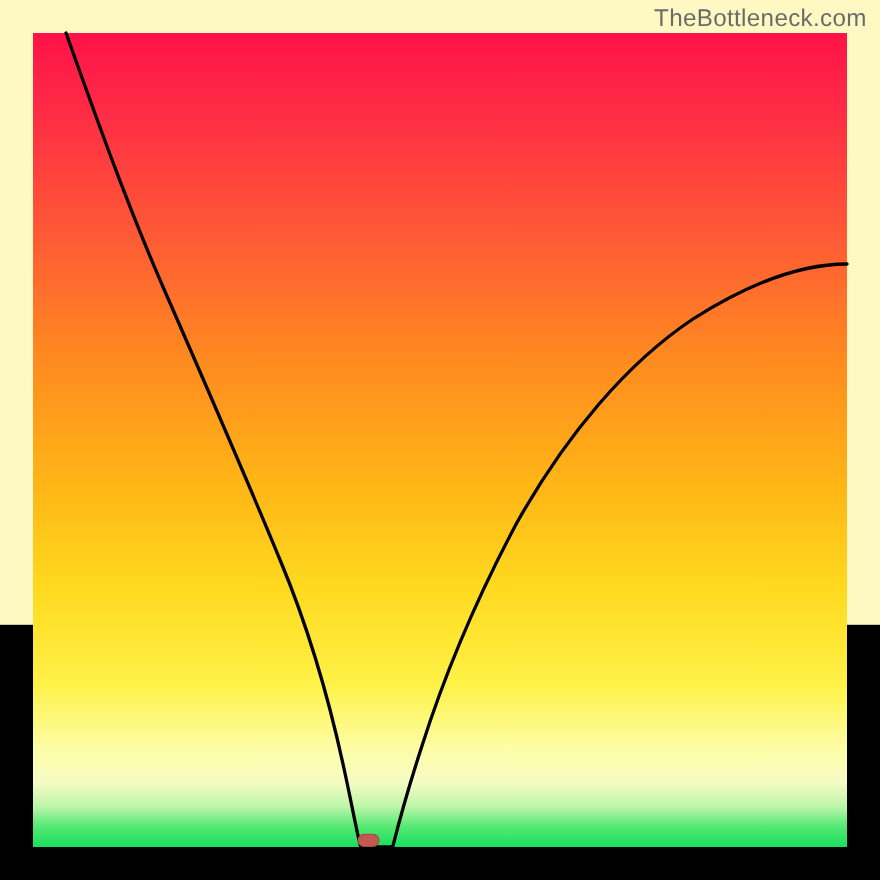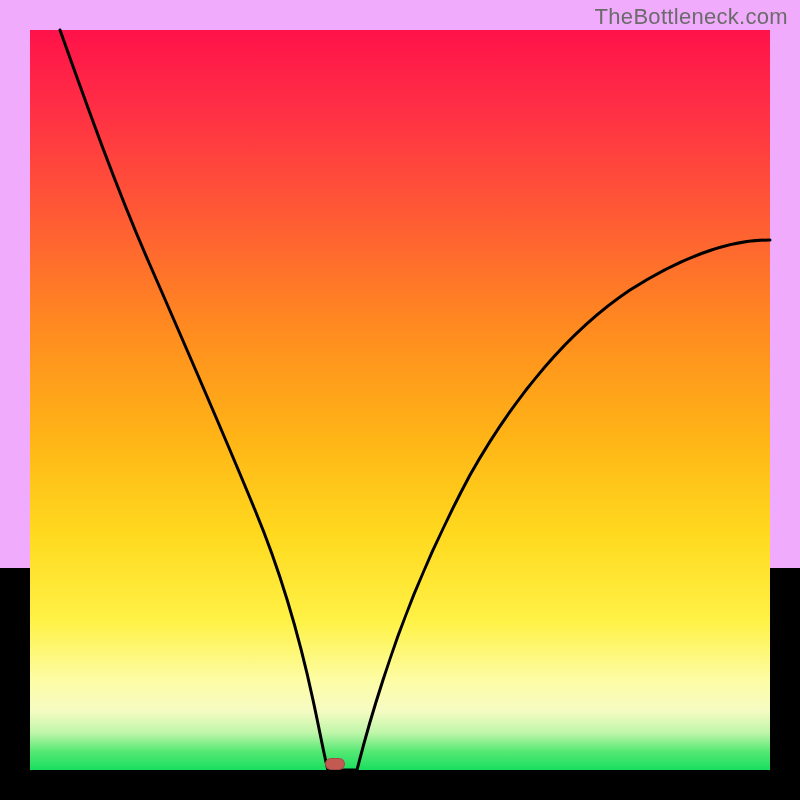--- a/index.html
+++ b/index.html
@@ -8,21 +8,21 @@
     width: 800px;
     height: 800px;
     background: #000;
     overflow: hidden;
     font-family: Arial, Helvetica, sans-serif;
   }
   .outer {
     position: relative;
     width: 800px;
     height: 568px;
-    background: #f0abfc;
+    background: #fef9c3;
   }
   .watermark {
     position: absolute;
     top: 4px;
     right: 12px;
     color: #6b6b6b;
     font-size: 22px;
     font-weight: 400;
     letter-spacing: 0.3px;
     user-select: none;

